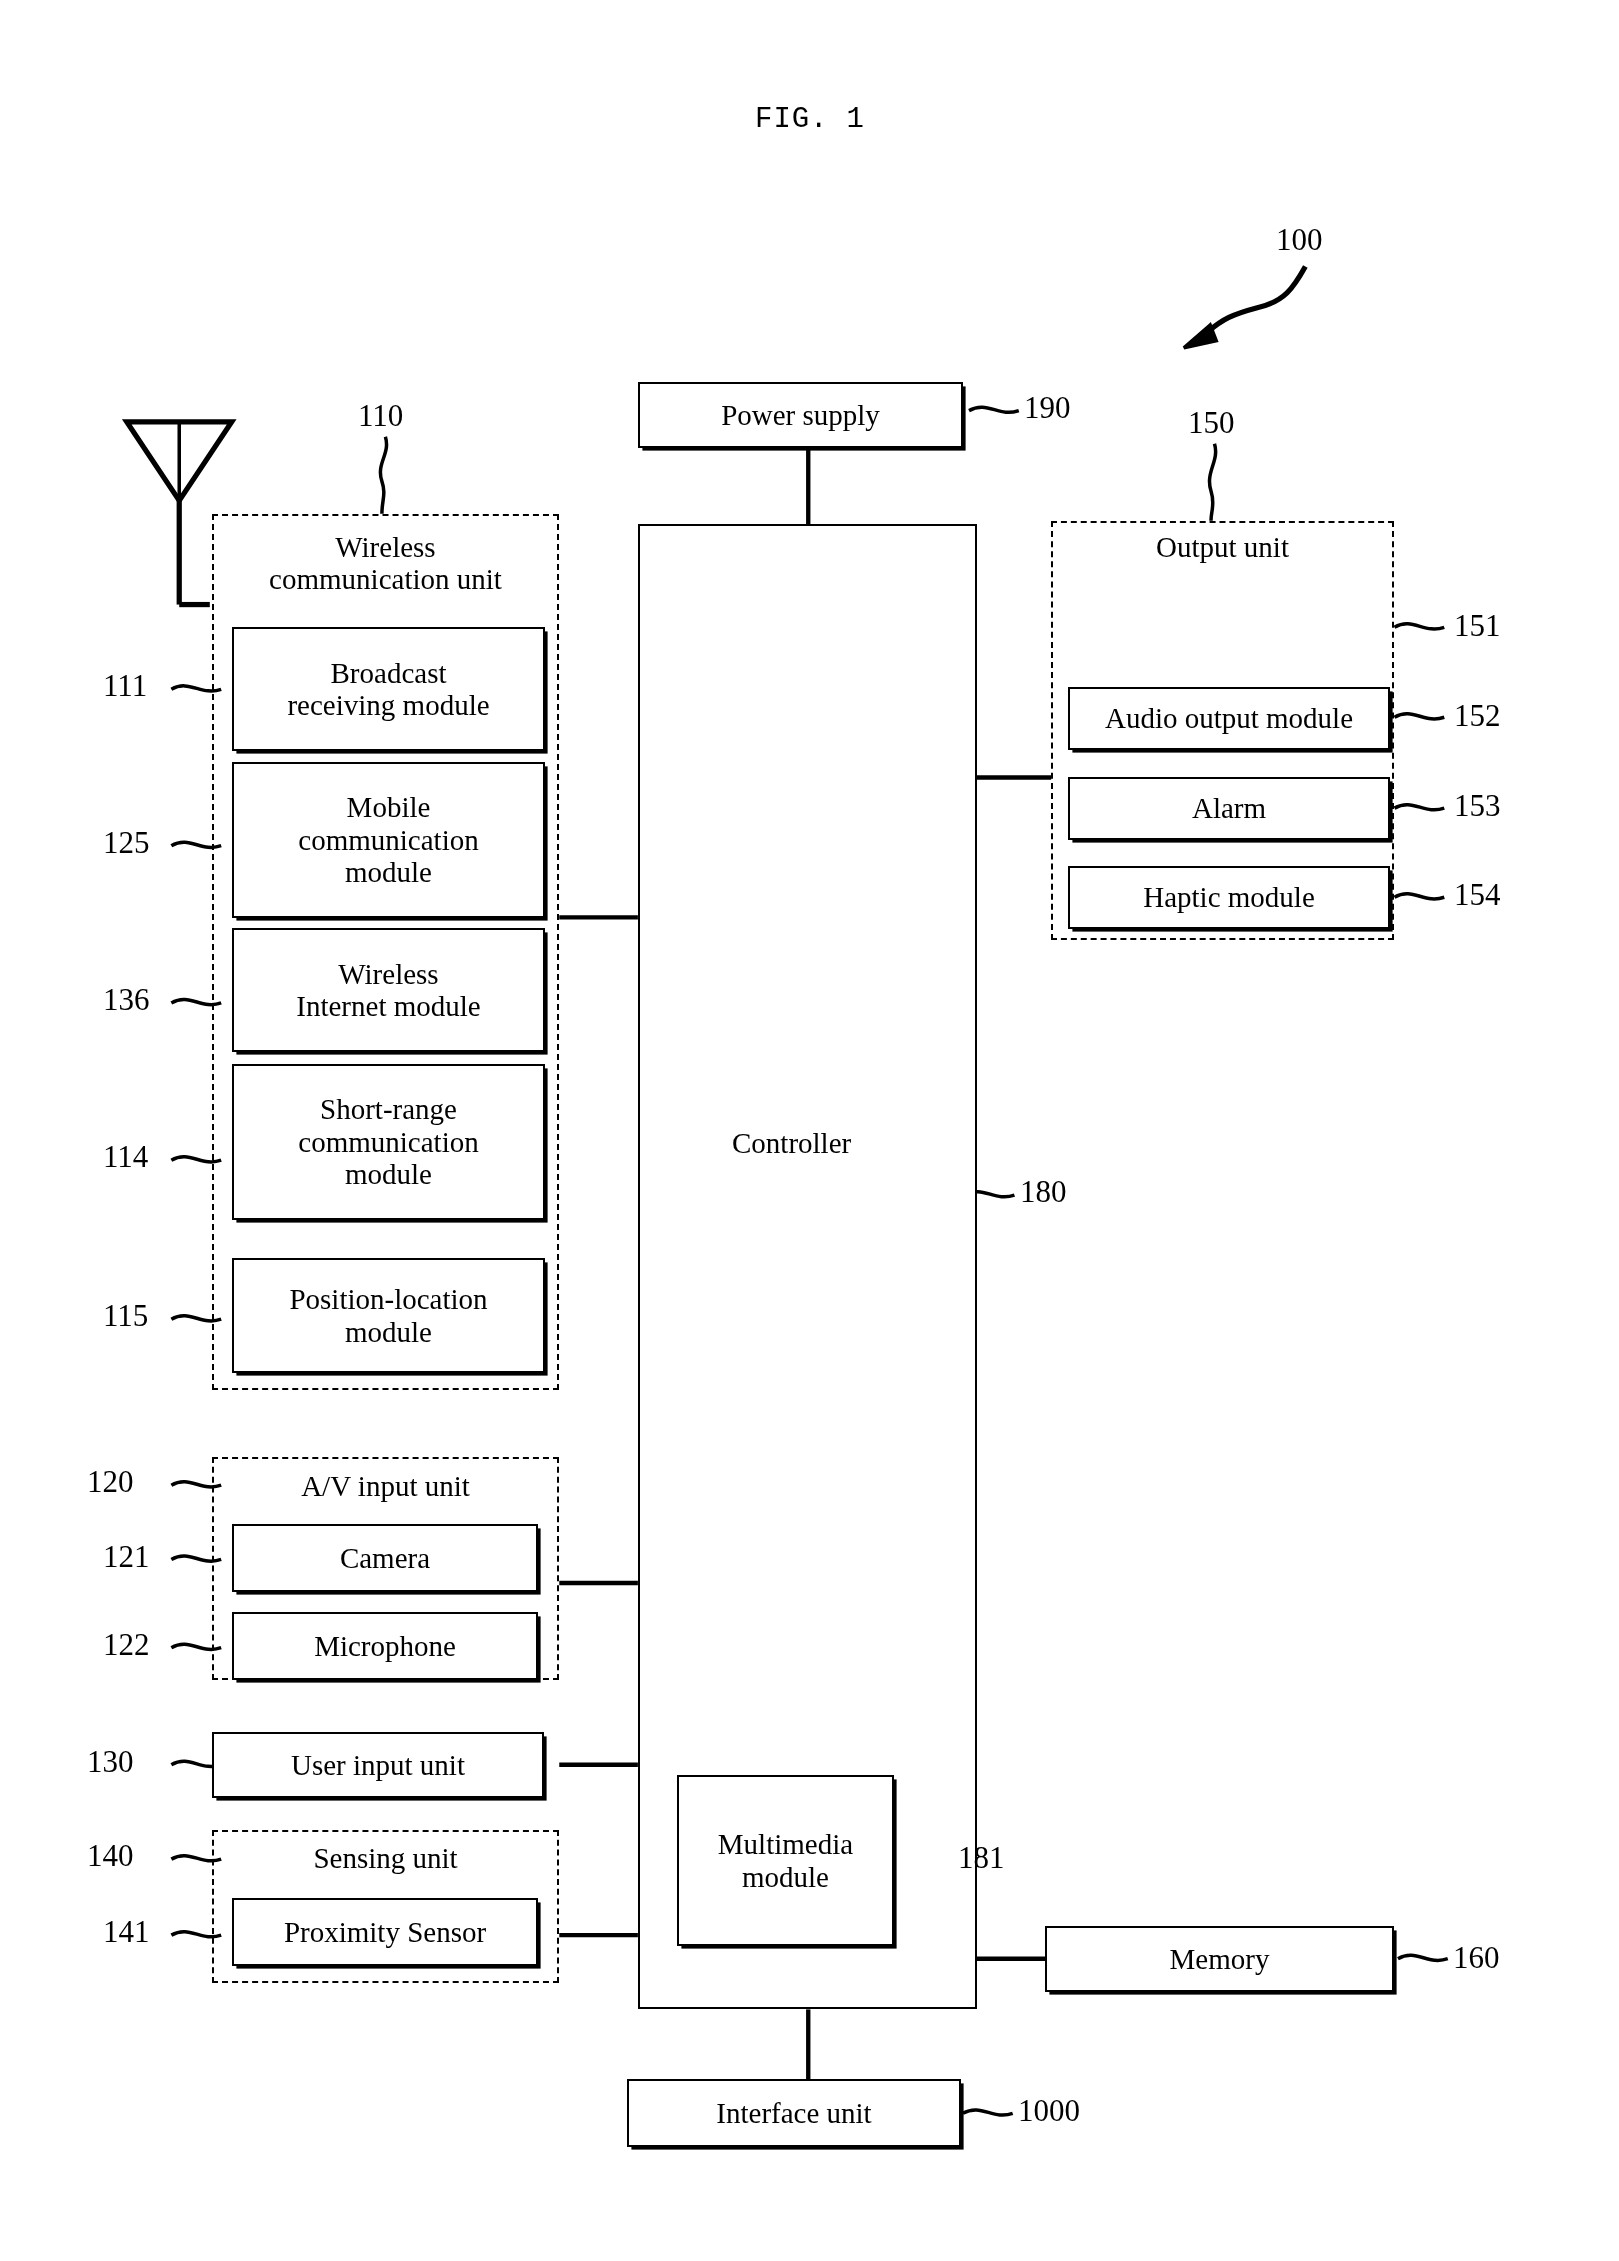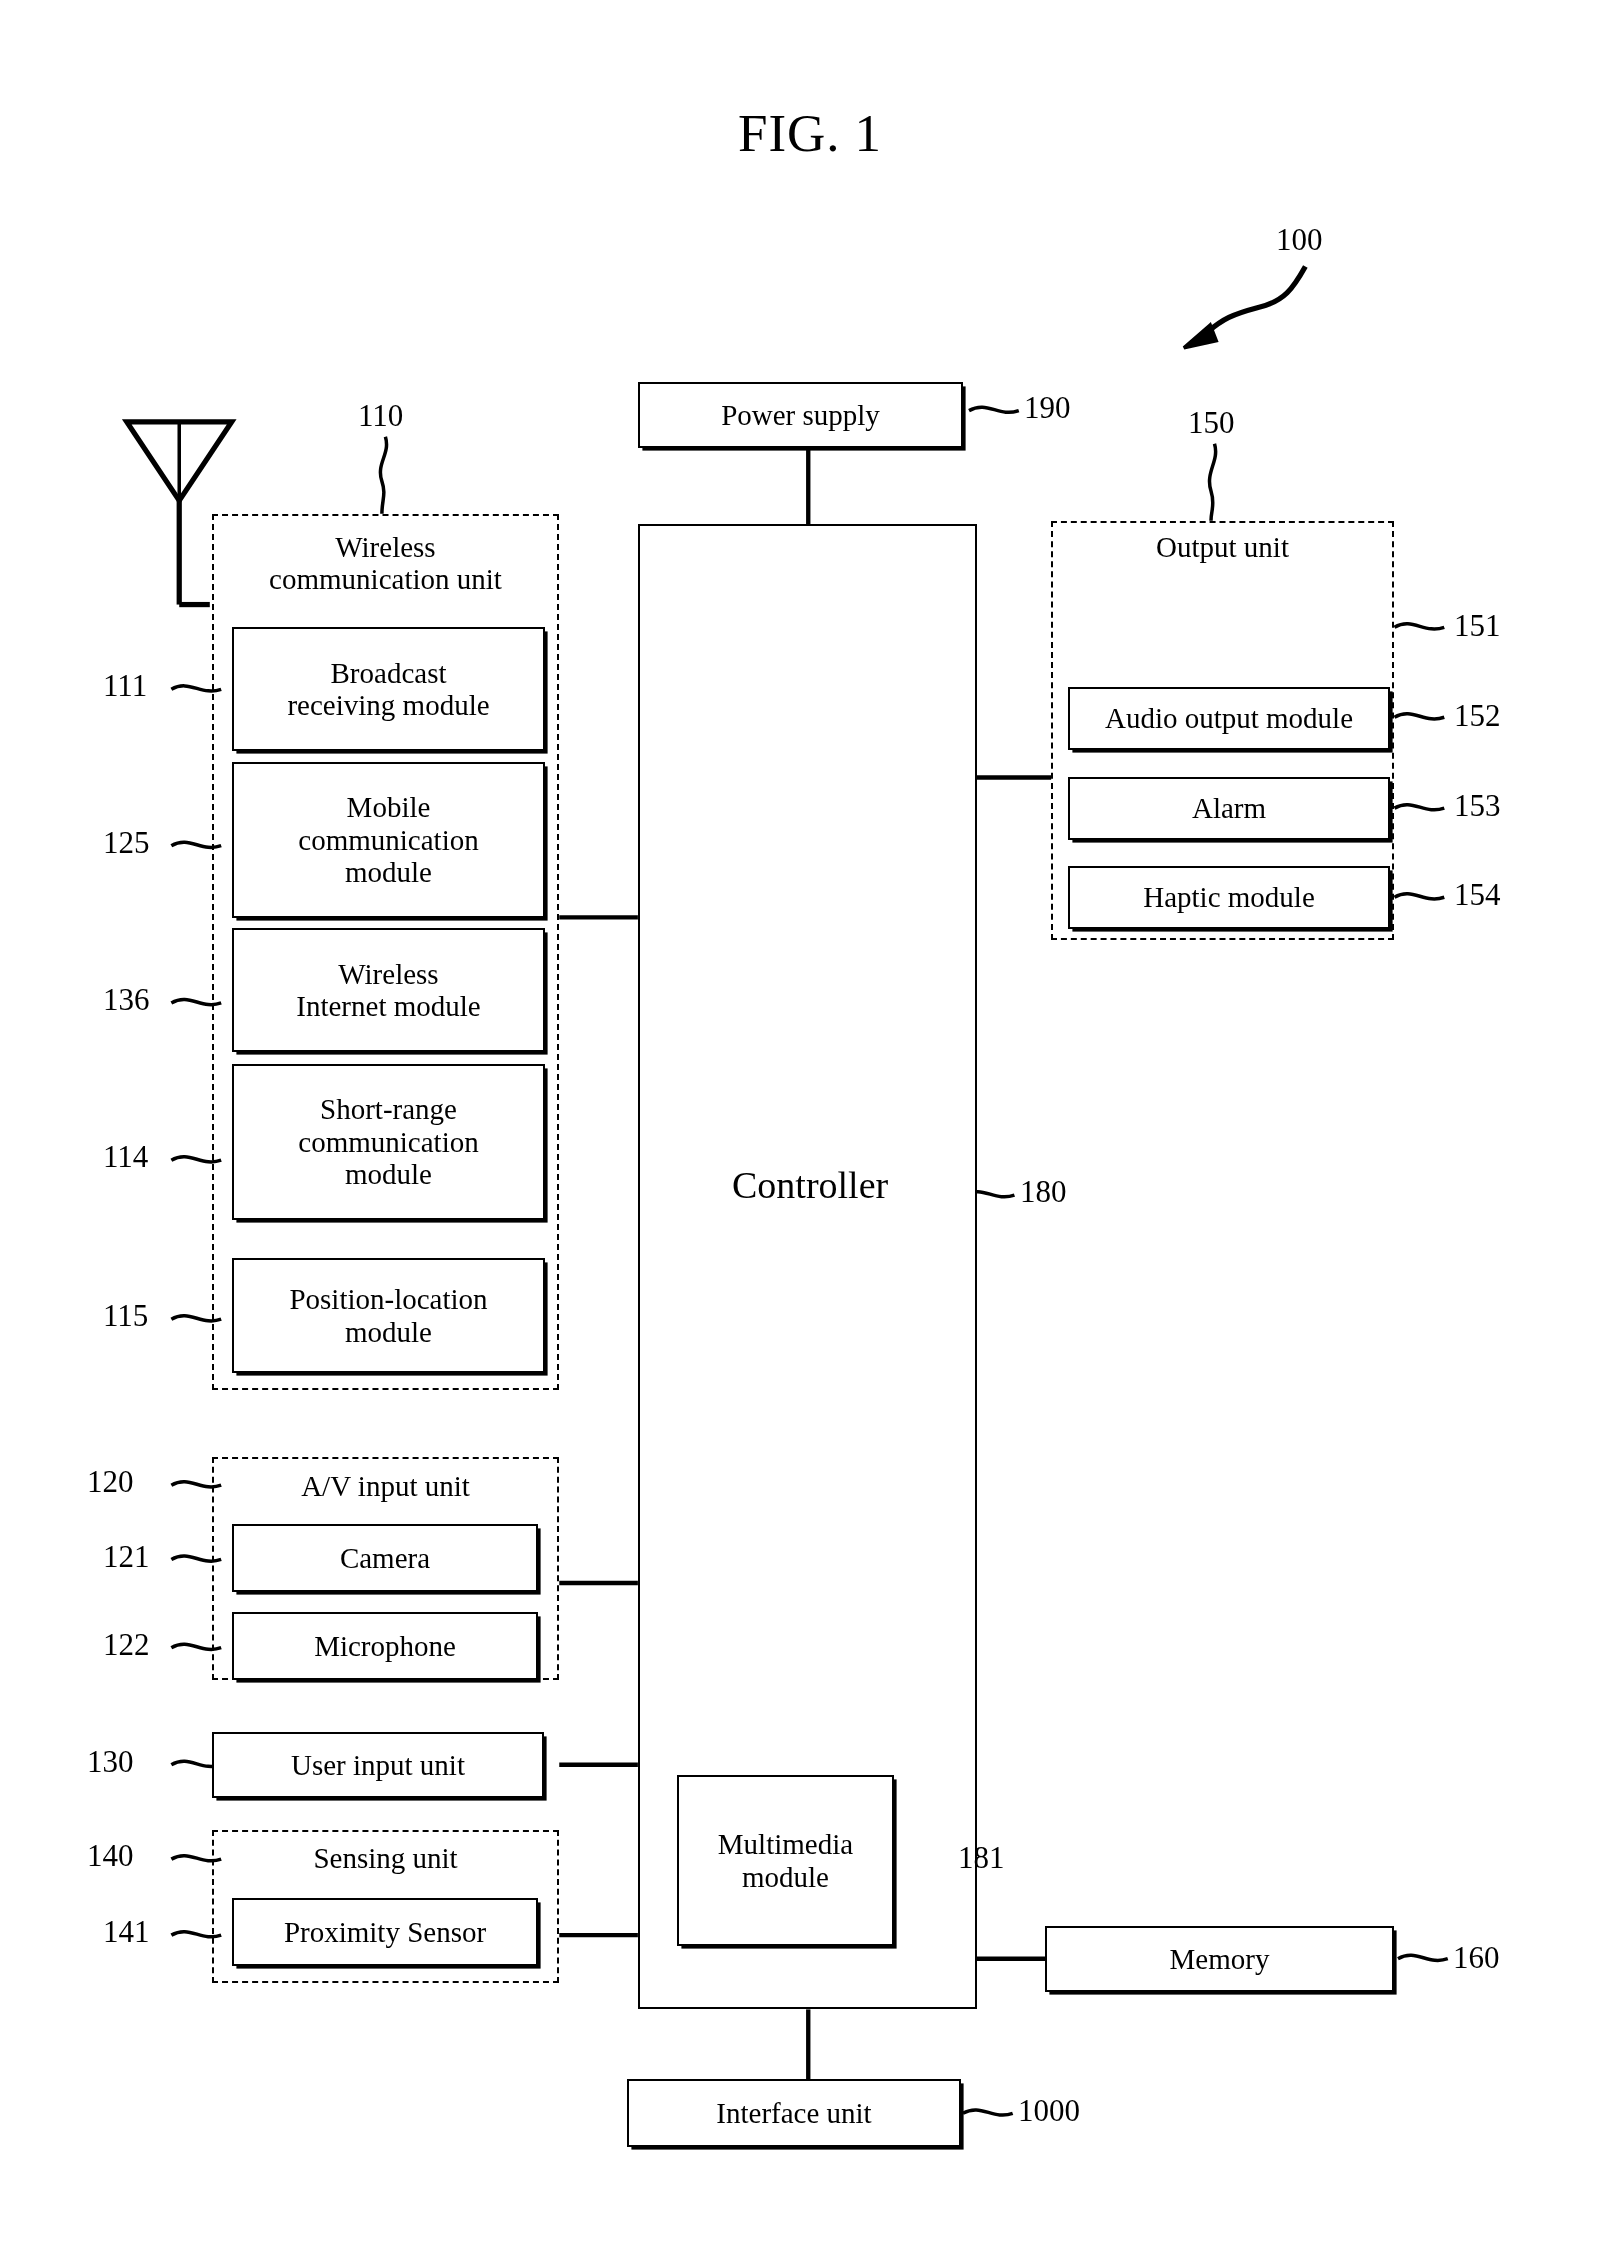--- a/index.html
+++ b/index.html
@@ -26,22 +26,23 @@
     left: 0; top: 0;
     width: 1620px;
     height: 2261px;
     pointer-events: none;
   }
   .ttl {
     position: absolute;
     width: 100%;
     text-align: center;
     top: 103px;
-    font-size: 53px;
+    font-size: 29px;
     letter-spacing: 0.9px;
+    font-family: Liberation Mono, monospace;
   }
   
   .box {
     position: absolute;
     box-sizing: border-box;
     border: 2.6px solid #000;
     background: #fff;
     display: flex;
     align-items: center;
     justify-content: center;
@@ -64,23 +65,22 @@
     font-size: 29px;
     line-height: 1.12;
   }
   .ref {
     position: absolute;
     font-size: 31px;
     white-space: nowrap;
   }
   .ctrl-label {
     position: absolute;
-    font-size: 38px;
+    font-size: 29px;
     white-space: nowrap;
-    margin-top: 36px;
   }
 </style>
 </head>
 <body>
 
 <div id="fig-root">
 
   <div class="ttl">FIG. 1</div>
 
   <svg class="layer" viewBox="0 0 1854 2588">

